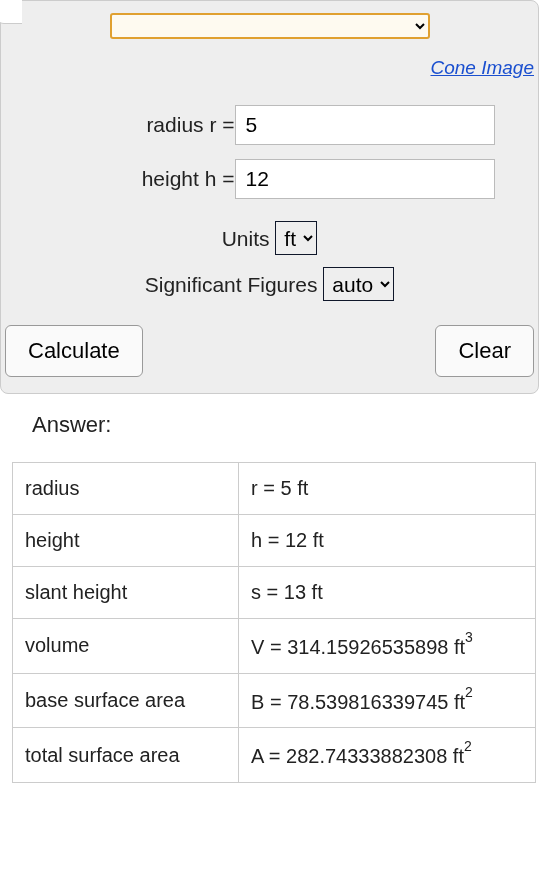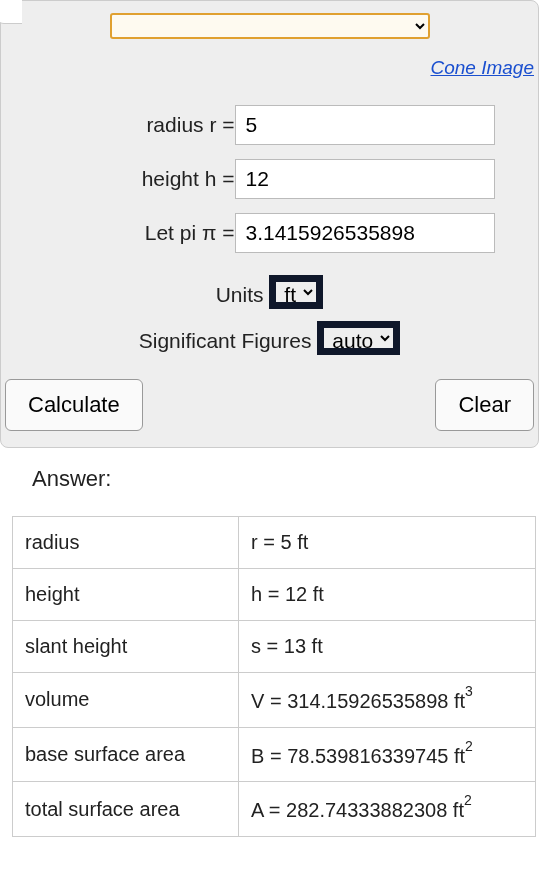--- a/index.html
+++ b/index.html
@@ -57,21 +57,21 @@
     }
     .units-row, .sigfig-row {
       text-align: center;
       margin-top: 22px;
       font-size: 21px;
     }
     .sigfig-row { margin-top: 12px; margin-bottom: 8px;}
     .select-small {
       font-size: 21px;
       height: 34px;
-      border: 7px solid #0f172a;
+      border: 1px solid #0f172a;
       background: #eee;
       padding: 0 4px;
       font-family: inherit;
     }
     .button-row {
       display: flex;
       justify-content: space-between;
       margin-top: 24px;
       padding: 0 0px;
     }
@@ -128,24 +128,20 @@
   <a href="#" class="cone-link">Cone Image</a>
 
   <div class="input-row">
     <span class="input-label">radius r =</span>
     <input class="input-field" value="5" style="">
   </div>
   <div class="input-row">
     <span class="input-label">height h =</span>
     <input class="input-field" value="12" style="">
   </div>
-  <div class="input-row">
-    <span class="input-label">Let pi π =</span>
-    <input class="input-field" value="3.1415926535898" style="">
-  </div>
 
   <div class="units-row">
     <span>Units</span>
     <select class="select-small">
       <option>ft</option>
     </select>
   </div>
   <div class="sigfig-row">
     <span>Significant Figures</span>
     <select class="select-small">

